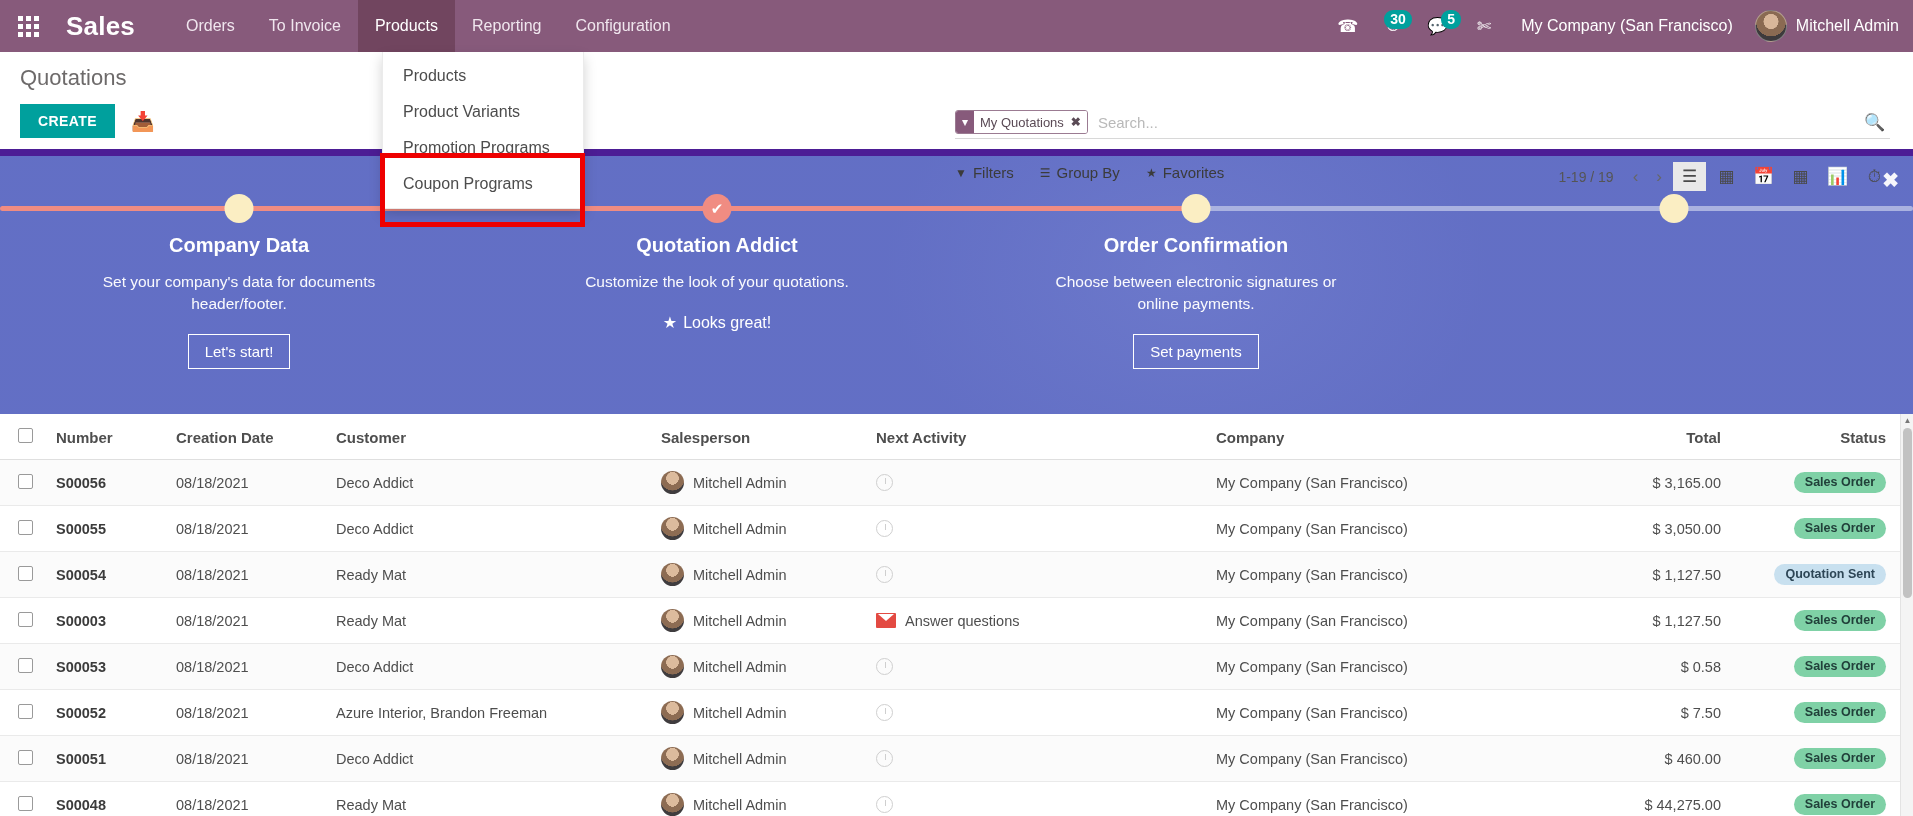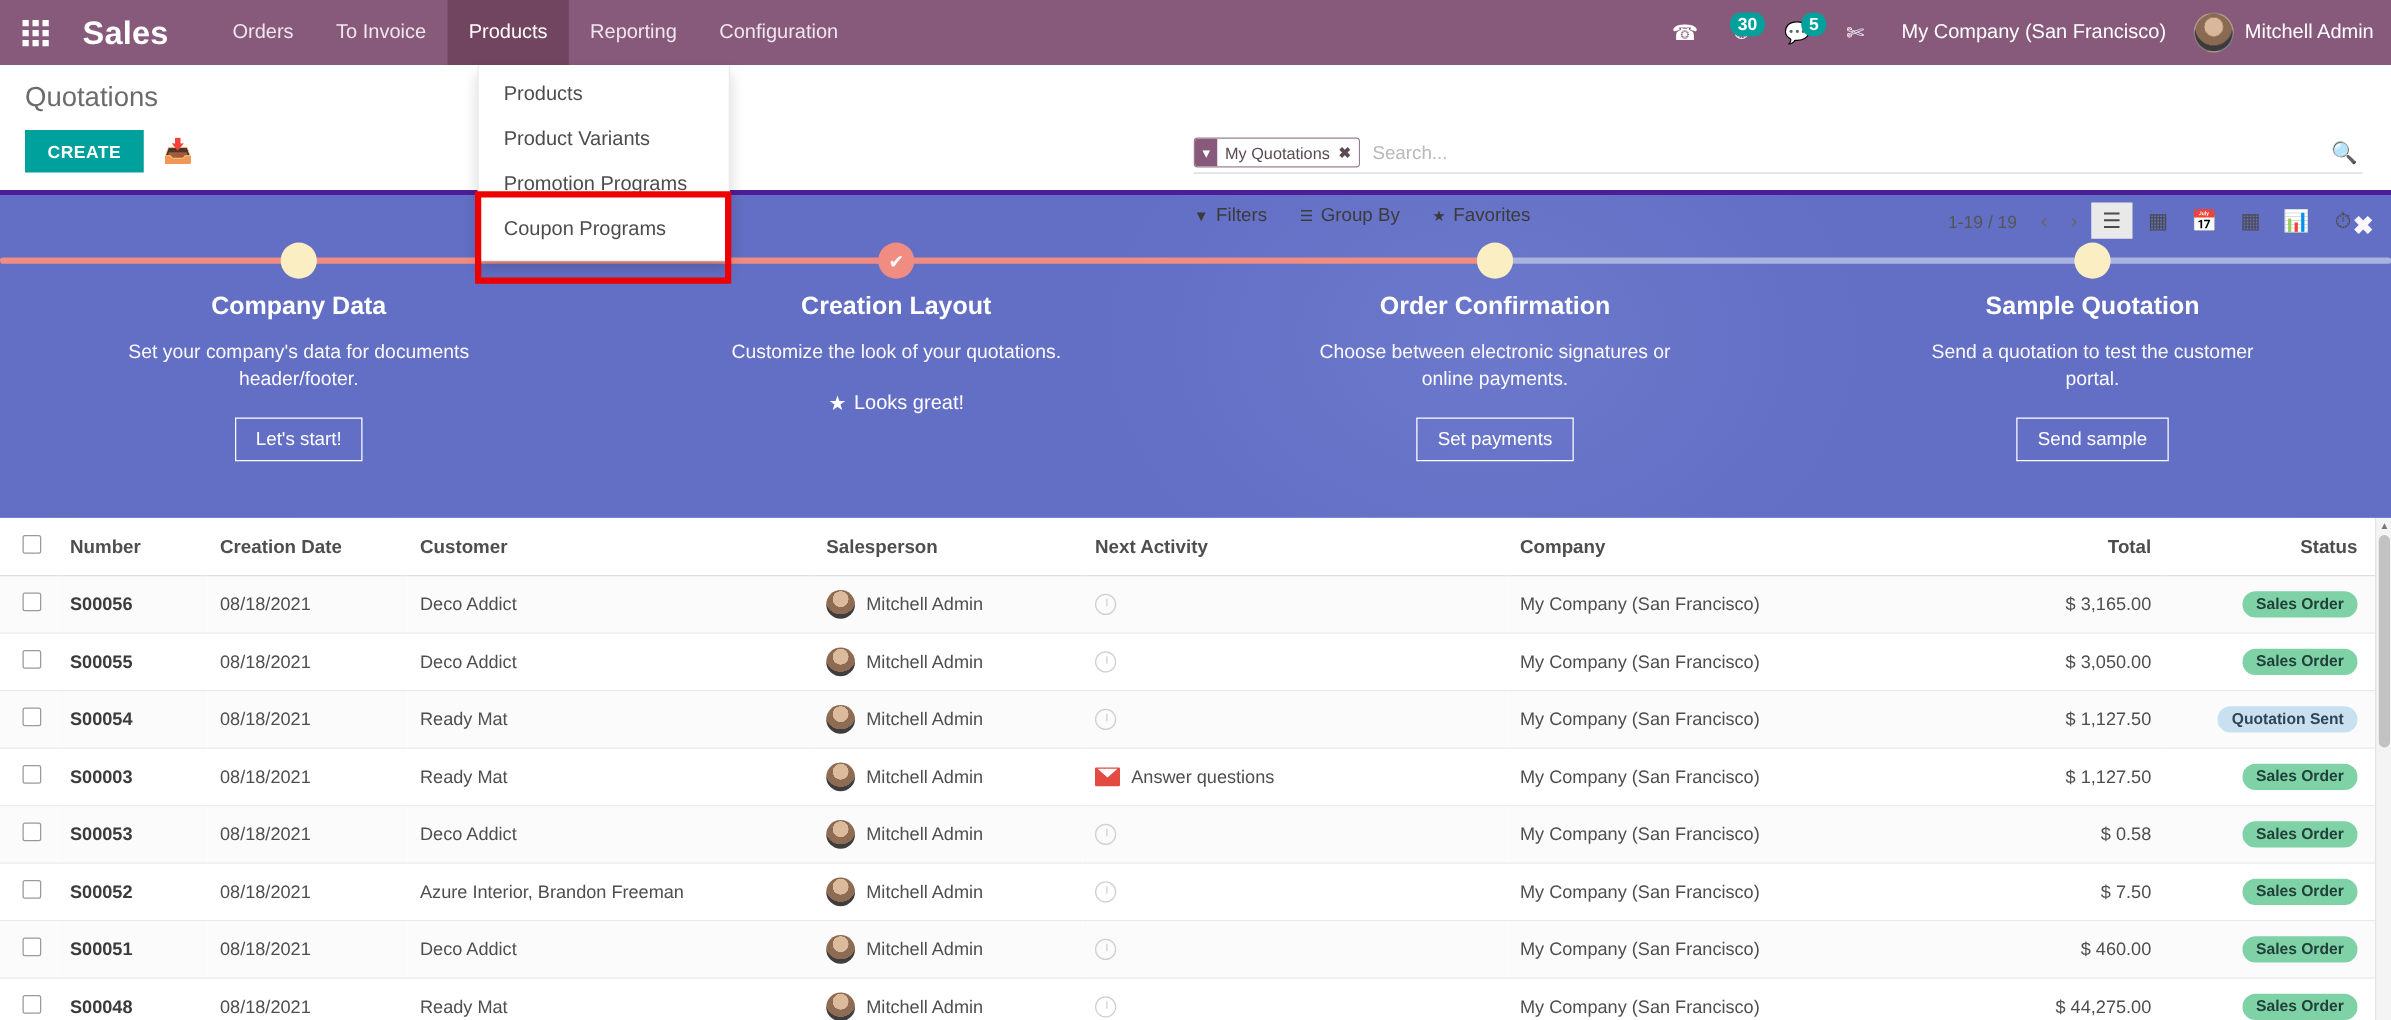--- a/index.html
+++ b/index.html
@@ -78,21 +78,21 @@
   .hl-box {
     position: absolute; left: 380px; top: 153px;
     width: 205px; height: 74px;
     border: 5px solid #ee0000; z-index: 80; pointer-events: none;
   }
 
   
   .ctrl {
     position: absolute; top: 52px; left: 0;
     width: 1913px; height: 104px;
-    background: #fff; border-bottom: 4px solid #4c1d95;
+    background: #fff; border-bottom: 7px solid #4c1d95;
     z-index: 40;
   }
   .page-title {
     position: absolute; left: 20px; top: 13px;
     font-size: 22px; color: #6d6a6a; font-weight: normal;
   }
   .create-row { position: absolute; left: 20px; top: 52px; display: flex; align-items: center; gap: 16px; }
   .btn-create {
     background: #00a09d; color: #fff; border: none;
     padding: 9px 18px; font-size: 14px; font-weight: bold;
@@ -360,33 +360,32 @@
 <div class="banner">
   <span class="banner-close">✖</span>
   <div class="steps" id="steps">
       <div class="line done" style="left: 239px; width: 478px;"></div>
       <div class="line done" style="left: 0px; width: 239px;"></div>
       <div class="dot pending" style="left: 239px;"></div>
       <div class="step" style="left: 239px;"><div class="step-title">Company Data</div><div class="step-desc">Set your company's data for documents header/footer.</div><button class="step-btn">Let's start!</button></div>
       <div class="line done" style="left: 717px; width: 479px;"></div>
       <div class="dot done" style="left: 717px;">✔</div>
       <div class="step" style="left: 717px;">
-        <div class="step-title">Creation Layout</div>
+        <div class="step-title">Quotation Addict</div>
         <div class="step-desc">Customize the look of your quotations.</div>
         <div class="step-done">
           <span>★</span>
           <span>Looks great!</span>
         </div>
       </div>
       <div class="line todo" style="left: 1196px; width: 478px;"></div>
       <div class="dot pending" style="left: 1196px;"></div>
       <div class="step" style="left: 1196px;"><div class="step-title">Order Confirmation</div><div class="step-desc">Choose between electronic signatures or online payments.</div><button class="step-btn">Set payments</button></div>
       <div class="line todo" style="left: 1674px; width: 239px;"></div>
       <div class="dot pending" style="left: 1674px;"></div>
-      <div class="step" style="left: 1674px;"><div class="step-title">Sample Quotation</div><div class="step-desc">Send a quotation to test the customer portal.</div><button class="step-btn">Send sample</button></div>
     </div>
 </div>
 
 <div class="table-zone">
   <table>
     <thead>
       <tr>
         <th class="c-chk">
           <span class="chk"></span>
         </th>

